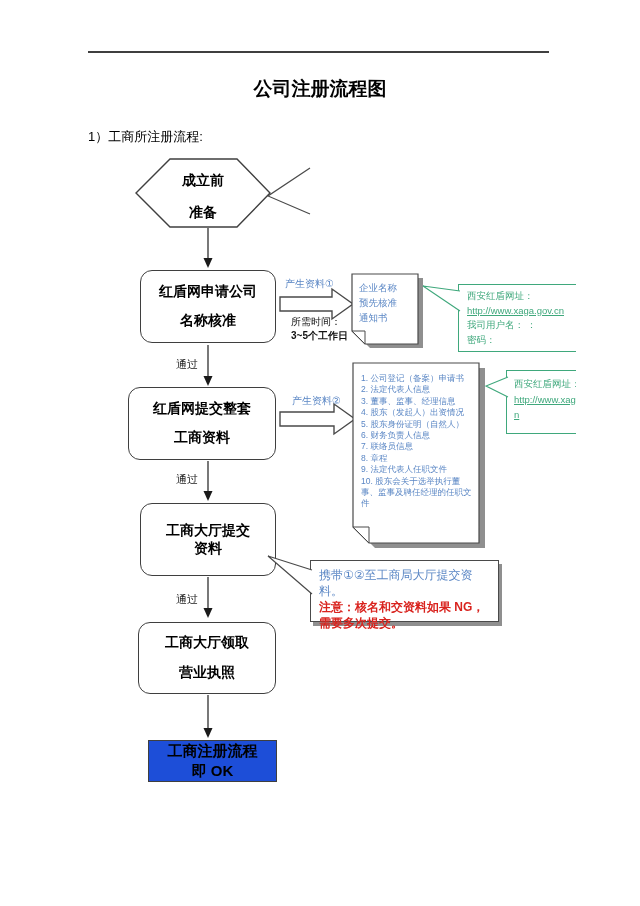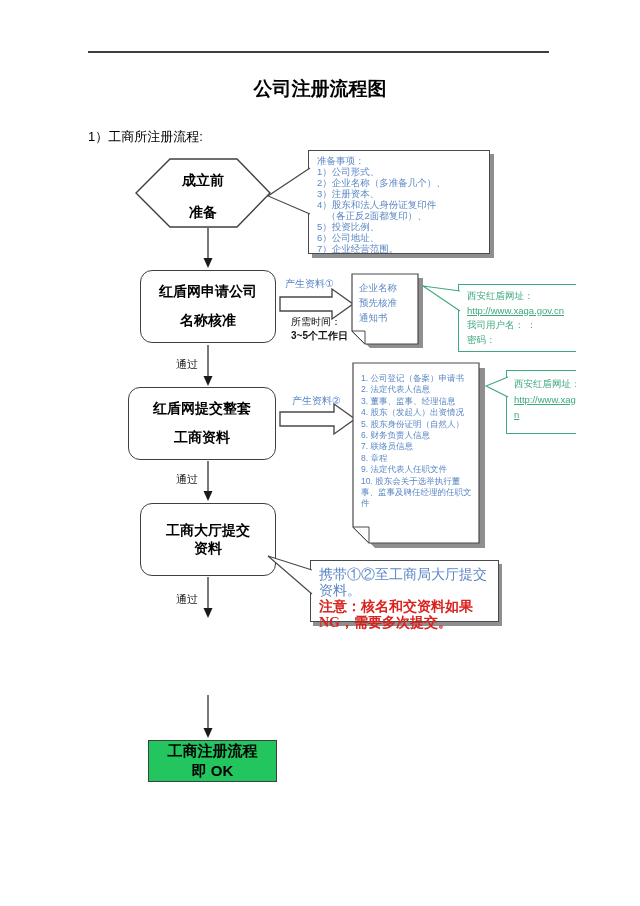--- a/index.html
+++ b/index.html
@@ -6,21 +6,21 @@
   #canvas{position:relative;width:576px;height:906px;background:#ffffff;overflow:hidden;
           font-family:"Liberation Sans","DejaVu Sans",sans-serif;color:#000;}
   svg.layer{position:absolute;left:0;top:0;z-index:1;pointer-events:none;}
   svg.layer-top{position:absolute;left:0;top:0;z-index:4;pointer-events:none;}
   .rule{position:absolute;border-top:2px solid #3f3f3f;z-index:2;}
   .title{position:absolute;left:0;width:640px;text-align:center;font-size:19px;font-weight:bold;z-index:2;}
   .section{position:absolute;font-size:13px;z-index:2;}
   .node{position:absolute;border:1.5px solid #3f3f3f;border-radius:12px;background:#fff;
         display:flex;flex-direction:column;align-items:center;justify-content:space-evenly;
         font-weight:bold;font-size:14px;text-align:center;z-index:2;}
-  .node-rect{position:absolute;border:1.5px solid #3f3f3f;background:#22c55e;
+  .node-rect{position:absolute;border:1.5px solid #3f3f3f;background:#1d4ed8;
         display:flex;flex-direction:column;align-items:center;justify-content:center;
         font-weight:bold;font-size:15px;line-height:20px;text-align:center;z-index:2;}
   .hexlabel{position:absolute;z-index:2;text-align:center;font-weight:bold;font-size:14px;line-height:32px;}
   .pass{position:absolute;z-index:2;font-size:11px;color:#222;width:34px;text-align:center;}
   .callout{position:absolute;background:#fff;border:1px solid #4a4a4a;box-shadow:4px 4px 0 #8f8f8f;z-index:2;}
   .greenbox{position:absolute;background:#fff;border:1px solid #3fa87c;z-index:2;}
   .blue{color:#5b87c5;}
   .green{color:#3fa87c;}
   .red{color:#d9231e;}
   .small{font-size:9.5px;line-height:11px;}
@@ -85,47 +85,40 @@
     <div>名称核准</div>
   </div>
   <div class="node" style="left:128px;top:387px;width:146px;height:71px;">
     <div>红盾网提交整套</div>
     <div>工商资料</div>
   </div>
   <div class="node" style="left:140px;top:503px;width:134px;height:71px;justify-content:center;">
     <div>工商大厅提交</div>
     <div>资料</div>
   </div>
+  <div class="node" style="left:138px;top:622px;width:136px;height:70px;">
+    <div>工商大厅领取</div>
+    <div>营业执照</div>
+  </div>
   <div class="node-rect" style="left:148px;top:740px;width:127px;height:40px;">
     <div>工商注册流程</div>
     <div>即 OK</div>
   </div>
 
   <div class="pass" style="left:170px;top:357px;">通过</div>
   <div class="pass" style="left:170px;top:472px;">通过</div>
   <div class="pass" style="left:170px;top:592px;">通过</div>
 
   <div class="arrow-label blue" style="left:285px;top:277px;">产生资料①</div>
   <div class="arrow-label" style="left:291px;top:315px;line-height:14px;color:#111;">
     <div>所需时间：</div>
     <div style="font-weight:bold;text-align:right;">3~5个工作日</div>
   </div>
   <div class="arrow-label blue" style="left:292px;top:394px;">产生资料②</div>
 
-  <div class="callout small blue" style="left:308px;top:150px;width:164px;height:94px;padding:4px 8px;">
-    <div>准备事项：</div>
-    <div>1）公司形式、</div>
-    <div>2）企业名称（多准备几个）、</div>
-    <div>3）注册资本、</div>
-    <div>4）股东和法人身份证复印件</div>
-    <div>　（各正反2面都复印）、</div>
-    <div>5）投资比例、</div>
-    <div>6）公司地址、</div>
-    <div>7）企业经营范围。</div>
-  </div>
 
   <div class="doc-text" style="left:359px;top:281px;width:56px;">
     <div>企业名称</div>
     <div>预先核准</div>
     <div>通知书</div>
   </div>
 
   <div class="greenbox green" style="left:458px;top:284px;width:133px;height:58px;padding:4px 8px;font-size:9.5px;line-height:14.5px;">
     <div>西安红盾网址：</div>
     <div><span class="url">http://www.xaga.gov.cn</span></div>
@@ -144,21 +137,21 @@
     <div>8. 章程</div>
     <div>9. 法定代表人任职文件</div>
     <div>10. 股东会关于选举执行董事、监事及聘任经理的任职文件</div>
   </div>
 
   <div class="greenbox green" style="left:506px;top:370px;width:94px;height:52px;padding:5px 7px;font-size:9.5px;line-height:15.5px;">
     <div>西安红盾网址：</div>
     <div><span class="url breakall">http://www.xags.gov.cn</span></div>
   </div>
 
-  <div class="callout" style="left:310px;top:560px;width:171px;height:48px;padding:6px 8px;font-size:14px;line-height:16px;box-shadow:3px 4px 0 #8f8f8f;font-family:Liberation Serif, serif;">
+  <div class="callout" style="left:310px;top:560px;width:171px;height:48px;padding:6px 8px;font-size:12px;line-height:16px;box-shadow:3px 4px 0 #8f8f8f;">
     <div class="blue">携带①②至工商局大厅提交资料。</div>
     <div class="red" style="font-weight:bold;">注意：核名和交资料如果 NG，需要多次提交。</div>
   </div>
 
   <svg class="layer-top" width="640" height="906" viewBox="0 0 640 906">
     <path d="M310,168 L268,196 L310,214" fill="#ffffff" stroke="#4a4a4a" stroke-width="1.2"></path>
     <path d="M460,291 L423,286 L460,311" fill="#ffffff" stroke="#3fa87c" stroke-width="1.1"></path>
     <path d="M508,377 L486,386 L508,397" fill="#ffffff" stroke="#3fa87c" stroke-width="1.1"></path>
     <path d="M312,570 L268,556 L312,594" fill="#ffffff" stroke="#4a4a4a" stroke-width="1.2"></path>
   </svg>

